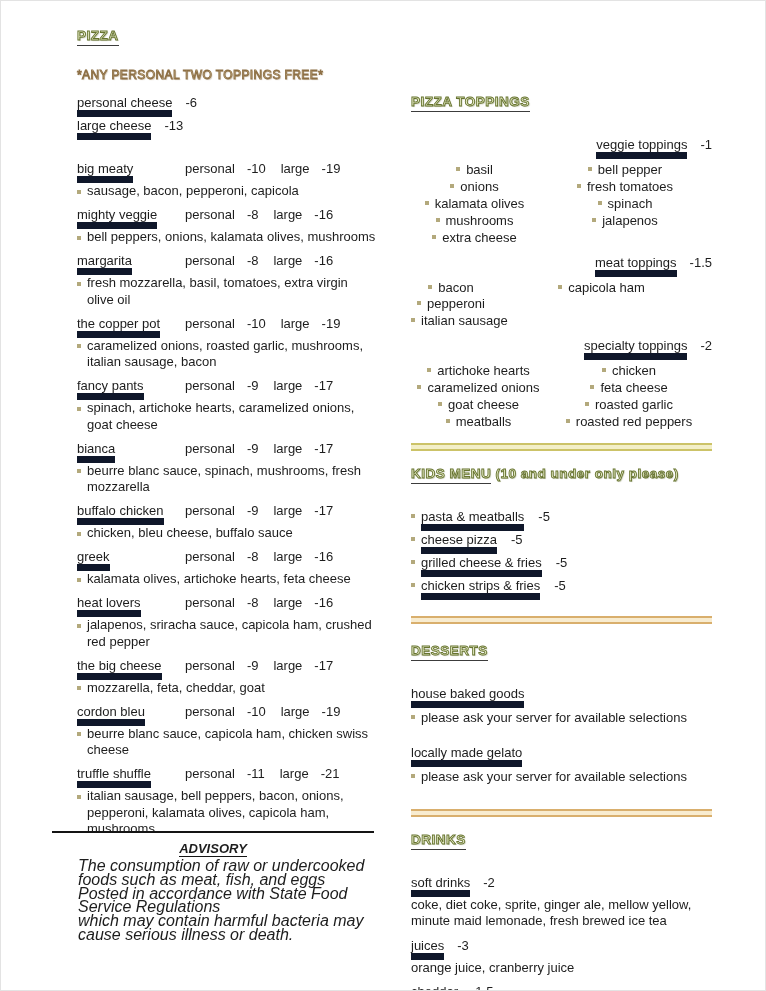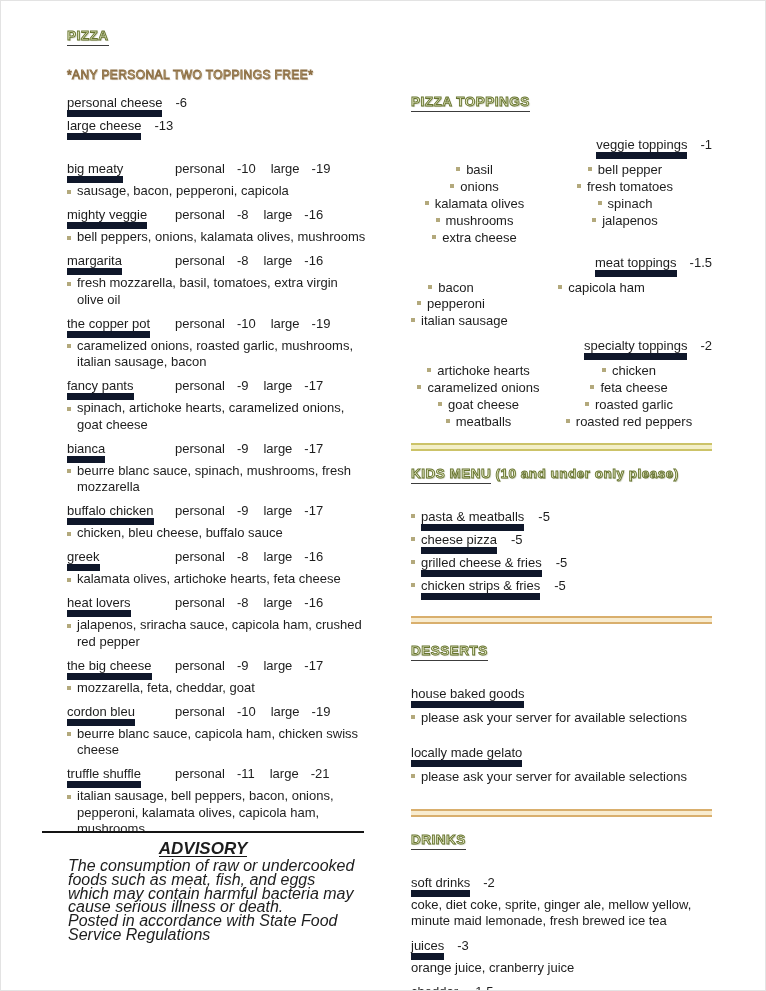--- a/index.html
+++ b/index.html
@@ -2,21 +2,21 @@
 <html><head>
 <meta charset="utf-8">
 <style>
   html,body{margin:0;padding:0;background:#fff;}
   .page{
     width:766px;height:991px;position:relative;box-sizing:border-box;
     background:#ffffff;border:1px solid #e3e3e3;
     font-family:"Liberation Sans",sans-serif;font-size:13px;color:#1d1d1d;
     overflow:hidden;
   }
-  .col-left{position:absolute;left:66px;top:26px;width:300px;}
+  .col-left{position:absolute;left:76px;top:26px;width:300px;}
   .col-right{position:absolute;left:410px;top:92px;width:301px;}
 
   
   .hdr{font-size:13.5px;font-weight:700;letter-spacing:.5px;line-height:17px;margin-bottom:22px;}
   .hdr-green{color:#e7ecc6;-webkit-text-stroke:0.9px #66732f;text-shadow:1px 1px 1px rgba(90,100,40,.35);}
   .hdr-tan{color:#eedfb7;-webkit-text-stroke:0.9px #8d6f45;text-shadow:1px 1px 1px rgba(120,90,40,.35);}
   .hu{border-bottom:1.5px solid #3c3c3c;padding-bottom:1px;display:inline-block;}
   .promo{font-size:12px;margin-bottom:12px;letter-spacing:.4px;}
 
   .u{border-bottom:7px solid #0f172a;display:inline-block;line-height:14px;}
@@ -29,21 +29,21 @@
   .pz-head{line-height:17px;white-space:nowrap;}
   .nmw{display:inline-block;min-width:102px;margin-right:6px;}
   .sz{margin-right:12px;}
   .szv{margin-right:15px;}
   .desc{line-height:16.5px;position:relative;padding-left:10px;}
   .bullet{display:inline-block;width:4px;height:4px;background:#b3a97c;margin-right:6px;vertical-align:3px;}
   .desc .bullet{position:absolute;left:0;top:6.5px;margin:0;}
 
   .advisory{position:absolute;left:-25px;top:804px;width:322px;}
   .adv-hr{border-top:2px solid #141414;margin-bottom:9px;}
-  .adv-title{text-align:center;font-size:17px;font-style:italic;font-weight:700;line-height:14px;margin-bottom:2px;}
+  .adv-title{text-align:center;font-size:13px;font-style:italic;font-weight:700;line-height:14px;margin-bottom:2px;}
   .adv-u{border-bottom:1px solid #141414;display:inline-block;}
   .adv-lines{padding-left:26px;}
   .adv-line{font-size:16px;font-style:italic;line-height:13.8px;}
 
   
   .col-right .hdr{margin-bottom:24px;}
   .tgroup{margin-bottom:7px;}
   .tg-head{line-height:17px;margin-bottom:3px;text-align:right;}
   .trow{display:flex;line-height:16.9px;text-align:center;}
   .tcell{white-space:nowrap;}
@@ -210,23 +210,23 @@
 
     <div class="advisory">
       <div class="adv-hr"></div>
       <div class="adv-title">
         <span class="adv-u">ADVISORY</span>
       </div>
       <div class="adv-lines">
 
           <div class="adv-line">The consumption of raw or undercooked foods such as meat, fish, and eggs</div>
 
+          <div class="adv-line">Posted in accordance with State Food Service Regulations</div>
+
           <div class="adv-line">which may contain harmful bacteria may cause serious illness or death.</div>
-
-          <div class="adv-line">Posted in accordance with State Food Service Regulations</div>
         </div>
     </div>
   </div>
 
   <div class="col-right">
     <div class="hdr hdr-green">
       <span class="hu">PIZZA TOPPINGS</span>
     </div>
 
     <div class="tgroup tg-veggie">

